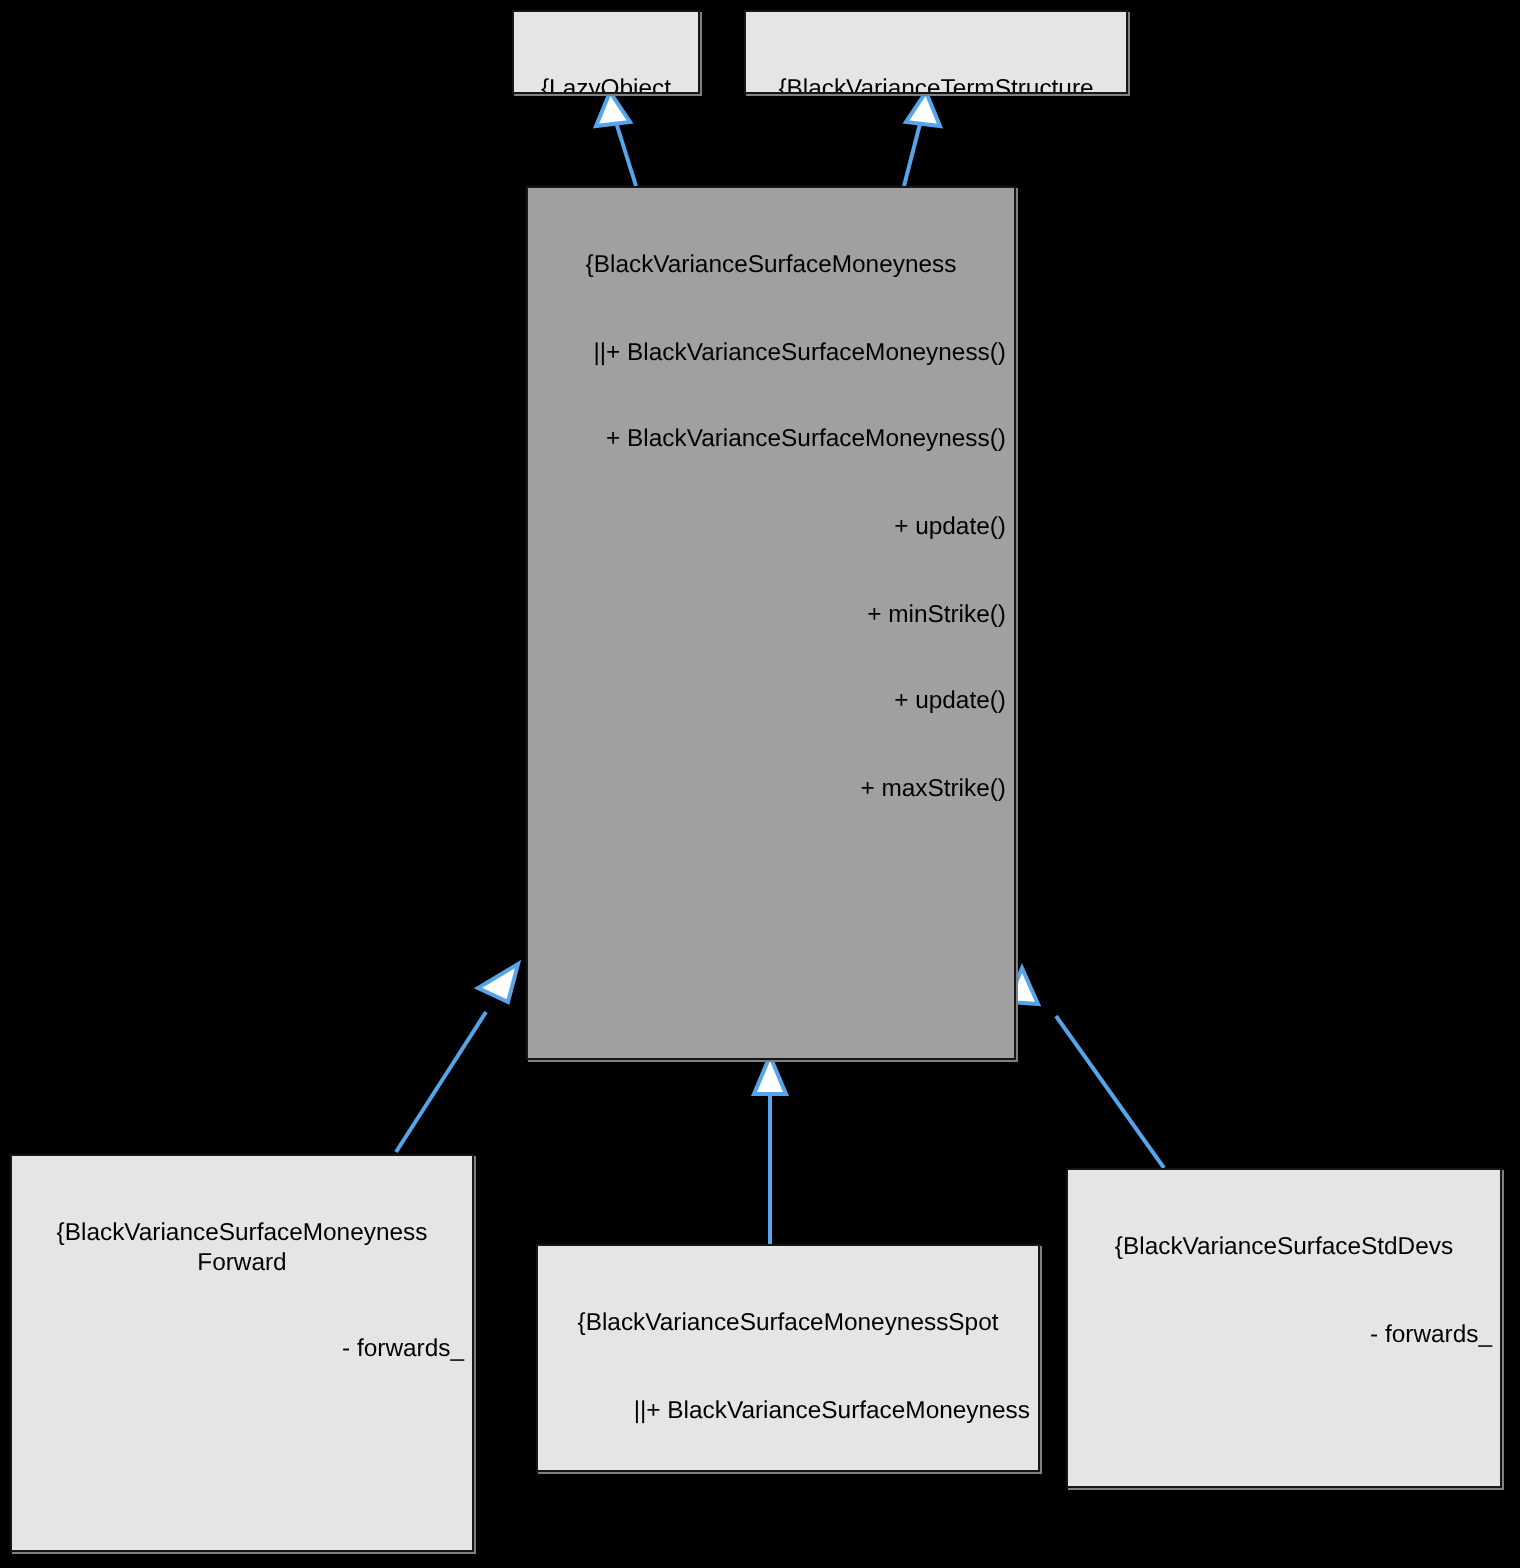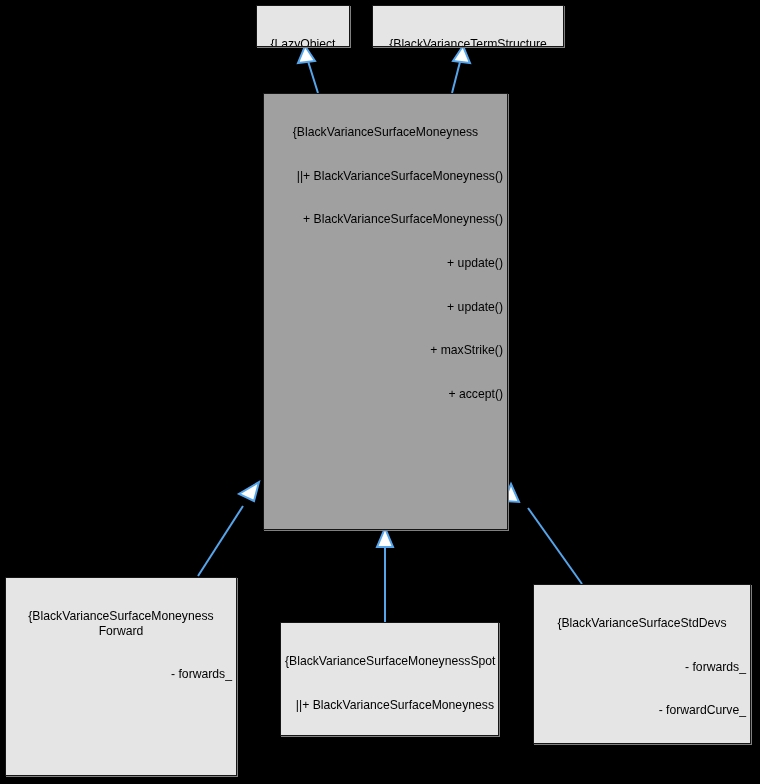--- a/index.html
+++ b/index.html
@@ -82,23 +82,23 @@
   <div class="uml-box white" style="left:372px; top:5px; width:192px; height:42px;">
     <span class="box-title">{BlackVarianceTermStructure</span>
     
   </div>
 
   <div class="uml-box gray" style="left:263px; top:93px; width:245px; height:437px;">
     <span class="box-title">{BlackVarianceSurfaceMoneyness</span>
     <span class="box-line">||+ BlackVarianceSurfaceMoneyness()</span>
     <span class="box-line">+ BlackVarianceSurfaceMoneyness()</span>
     <span class="box-line">+ update()</span>
+    <span class="box-line">+ minStrike()</span>
     <span class="box-line">+ update()</span>
     <span class="box-line">+ maxStrike()</span>
-    <span class="box-line">+ accept()</span>
     
     
     
     
     
     
     
     
     
     
@@ -120,34 +120,33 @@
     
     
     
     
     
     
     
     
   </div>
 
-  <div class="uml-box white" style="left:280px; top:622px; width:219px; height:114px;">
+  <div class="uml-box white" style="left:268px; top:622px; width:252px; height:114px;">
     <span class="box-title">{BlackVarianceSurfaceMoneynessSpot</span>
     <span class="box-line">||+ BlackVarianceSurfaceMoneyness</span>
     
     
     
     
     
   </div>
 
   <div class="uml-box white" style="left:533px; top:584px; width:218px; height:160px;">
     <span class="box-title">{BlackVarianceSurfaceStdDevs</span>
     <span class="box-line">- forwards_</span>
-    <span class="box-line">- forwardCurve_</span>
     
     
     
     
     
     
     
     
   </div>
 

